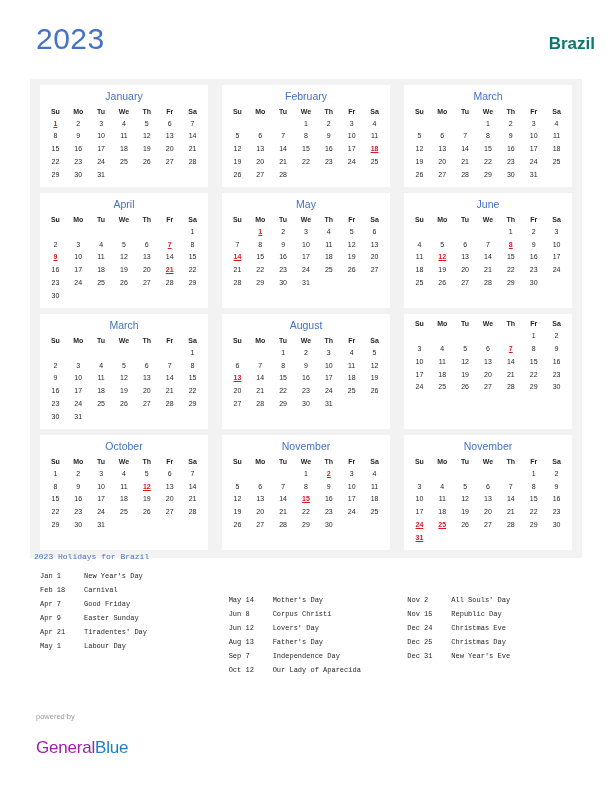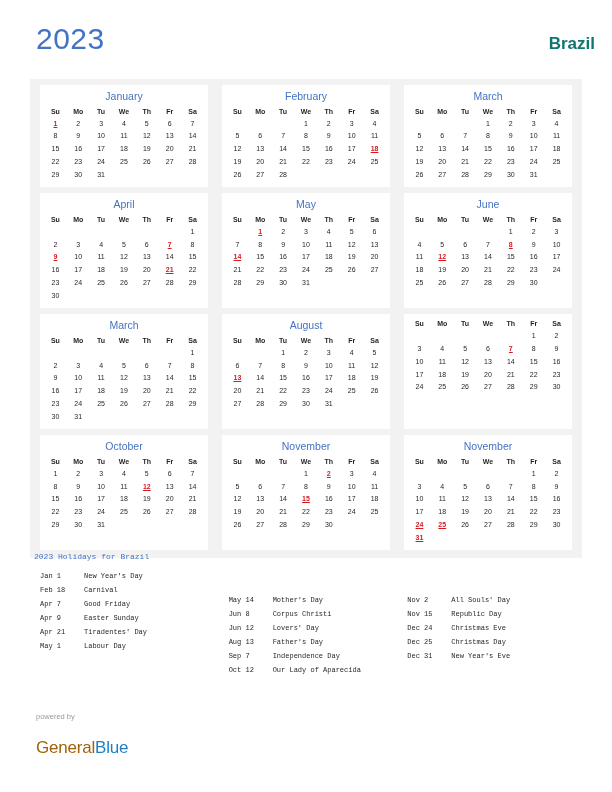--- a/index.html
+++ b/index.html
@@ -157,21 +157,21 @@
     font-size: 7.5px;
     color: #9a9a9a;
     line-height: 1.2;
     margin-bottom: 18px;
   }
   .brand {
     font-size: 17px;
     line-height: 1.1;
     letter-spacing: -0.2px;
   }
-  .brand-general { color: #a16207; }
+  .brand-general { color: #a21caf; }
   .brand-blue { color: #1f7fc4; }
 </style>
 </head>
 <body>
 
 <div class="page">
 
   <div class="header">
     <div class="year-title">2023</div>
     <div class="country-title">Brazil</div>

